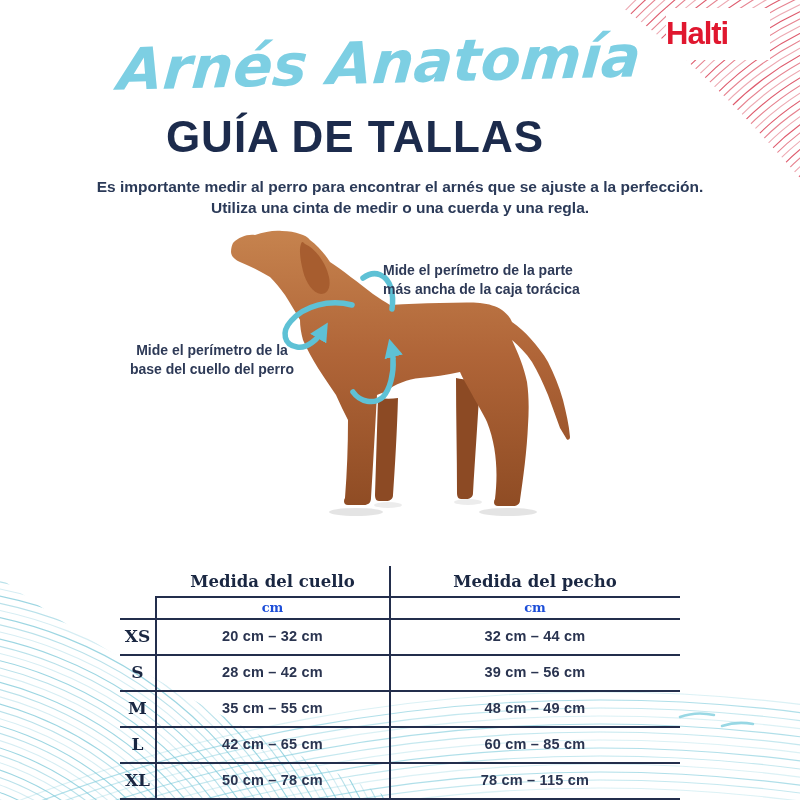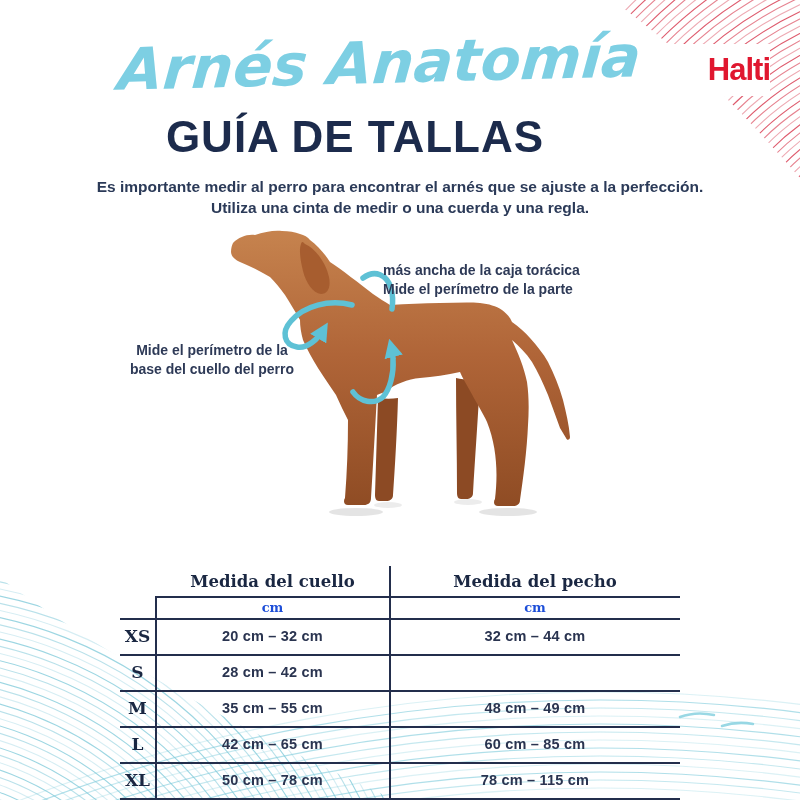--- a/index.html
+++ b/index.html
@@ -6,21 +6,21 @@
   .canvas{position:relative;width:800px;height:800px;background:#ffffff;overflow:hidden;
           font-family:"Liberation Sans", sans-serif;color:#22304f;}
   .abs{position:absolute;}
   svg{display:block;}
 
   
   #deco-svg{position:absolute;left:0;top:0;width:800px;height:800px;z-index:0;pointer-events:none;}
 
   
   .logo-box{left:666px;top:8px;width:104px;height:52px;background:#ffffff;z-index:3;
-            display:flex;align-items:center;justify-content:flex-end;margin-top:36px;}
+            display:flex;align-items:center;justify-content:flex-start;}
   .logo-text{color:#e0172f;font-weight:700;font-size:31px;letter-spacing:-1px;
              font-family:"Liberation Sans",sans-serif;transform:scaleY(1.04);}
 
   
   .title-script{left:100px;top:32px;width:560px;text-align:center;z-index:2;
                 font-family:"DejaVu Sans",sans-serif;font-style:italic;font-weight:700;
                 font-size:58px;color:#7dcfe3;line-height:1.1;}
   .title-script span{display:inline-block;transform:skewX(-6deg) rotate(-1.5deg);}
   .title-main{left:75px;top:112px;width:560px;text-align:center;z-index:2;
               font-size:44px;font-weight:700;letter-spacing:1px;color:#1c2b4c;}
@@ -177,22 +177,22 @@
   <div class="abs title-script">
     <span>Arnés Anatomía</span>
   </div>
   <div class="abs subtitle">
     <div>Es importante medir al perro para encontrar el arnés que se ajuste a la perfección.</div>
     <div>Utiliza una cinta de medir o una cuerda y una regla.</div>
   </div>
   <div class="abs title-main">GUÍA DE TALLAS</div>
 
   <div class="abs note note-chest">
+    <div>Mide el perímetro de la parte</div>
     <div>más ancha de la caja torácica</div>
-    <div>Mide el perímetro de la parte</div>
   </div>
   <div class="abs note note-neck">
     <div>Mide el perímetro de la</div>
     <div>base del cuello del perro</div>
   </div>
 
   <svg class="abs dog-figure" viewBox="0 0 350 300">
     <defs>
       <linearGradient id="dogGrad" x1="0" y1="0" x2="0" y2="1">
         <stop offset="0%" stop-color="#c6834e"></stop>
@@ -249,20 +249,21 @@
       <div class="cell hdr" style="grid-area:1/3">Medida del pecho</div>
       <div class="cell unit" style="grid-area:2/2">cm</div>
       <div class="cell unit" style="grid-area:2/3">cm</div>
 
       <div class="cell size" style="grid-area:3/1">XS</div>
       <div class="cell val" style="grid-area:3/2">20 cm – 32 cm</div>
       <div class="cell val" style="grid-area:3/3">32 cm – 44 cm</div>
 
       <div class="cell size" style="grid-area:4/1">S</div>
       <div class="cell val" style="grid-area:4/2">28 cm – 42 cm</div>
+      <div class="cell val" style="grid-area:4/3">39 cm – 56 cm</div>
 
       <div class="cell size" style="grid-area:5/1">M</div>
       <div class="cell val" style="grid-area:5/2">35 cm – 55 cm</div>
       <div class="cell val" style="grid-area:5/3">48 cm – 49 cm</div>
 
       <div class="cell size" style="grid-area:6/1">L</div>
       <div class="cell val" style="grid-area:6/2">42 cm – 65 cm</div>
       <div class="cell val" style="grid-area:6/3">60 cm – 85 cm</div>
 
       <div class="cell size" style="grid-area:7/1">XL</div>

